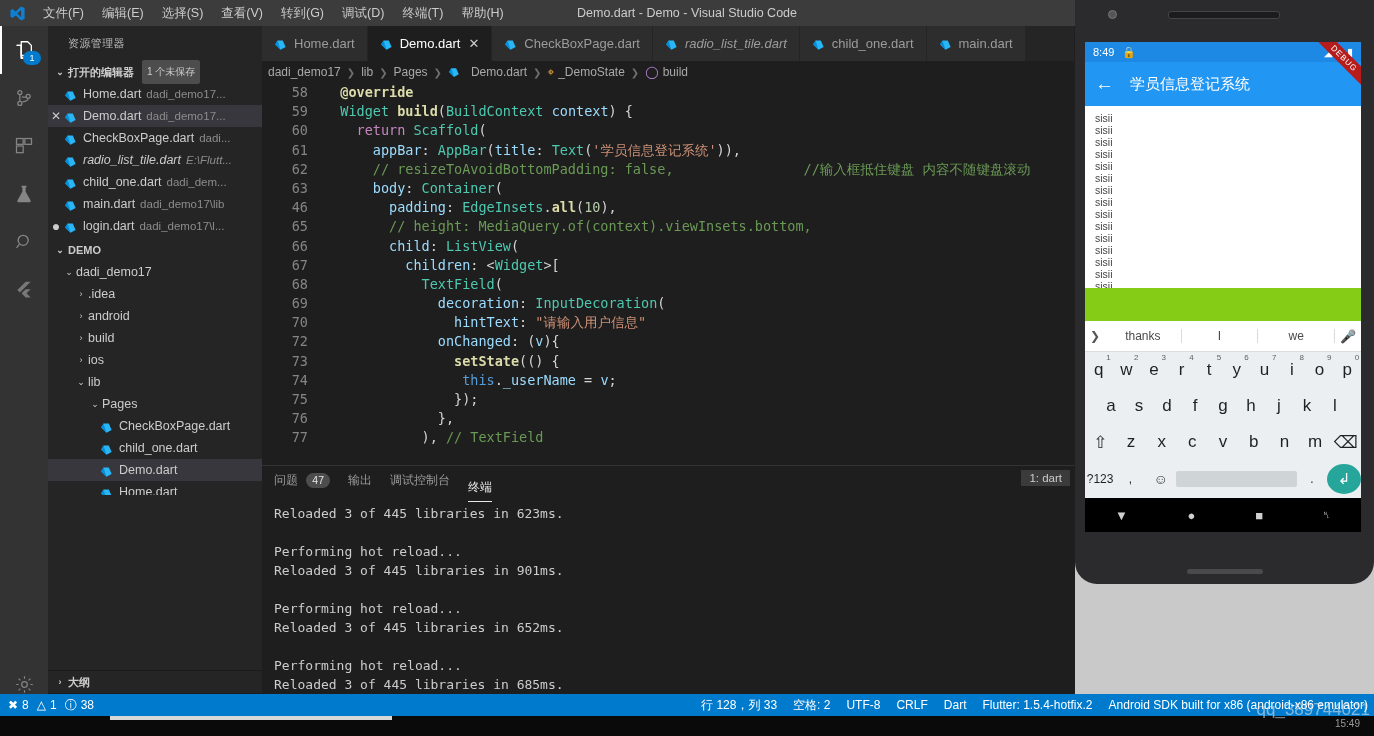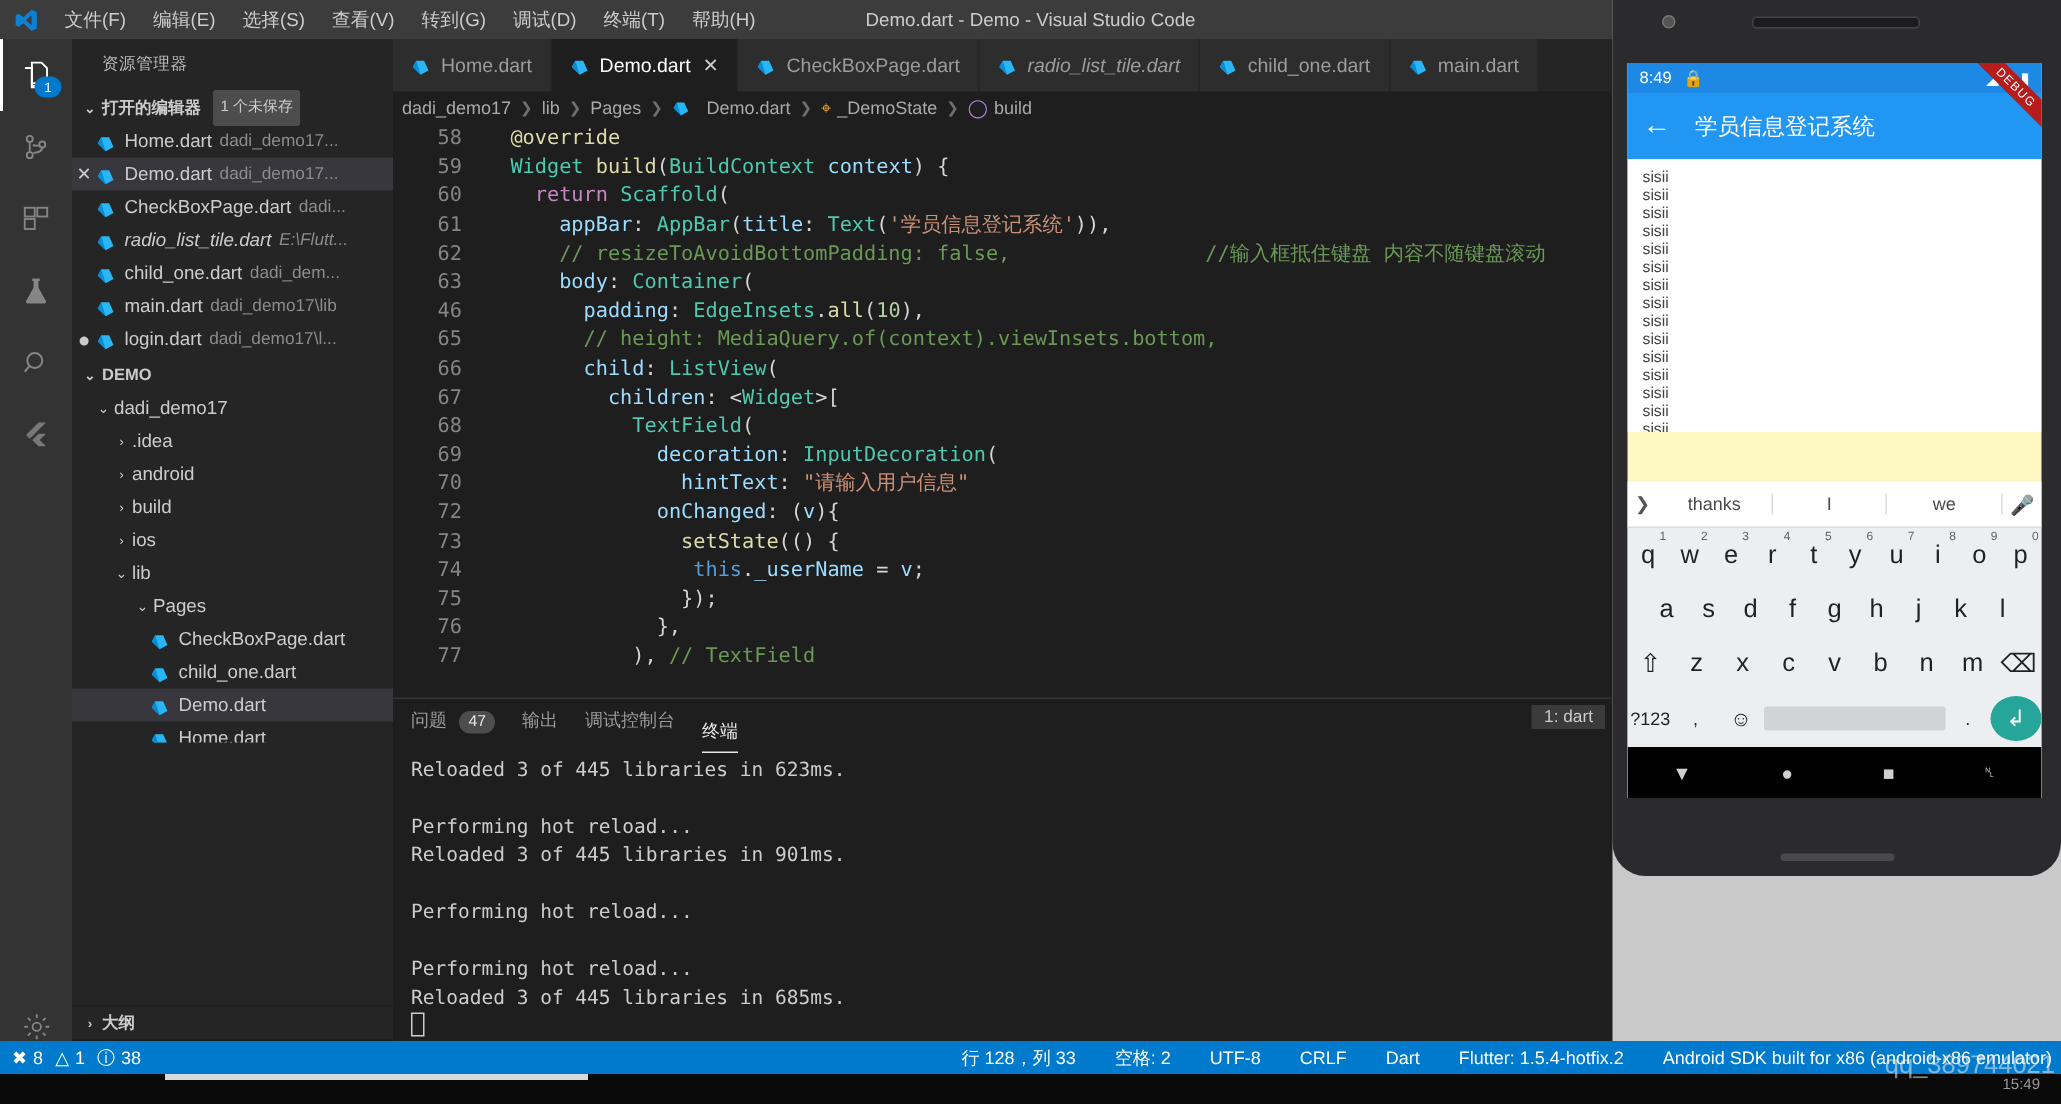--- a/index.html
+++ b/index.html
@@ -43,40 +43,40 @@
   .tabs{height:35px;background:#252526;display:flex;align-items:stretch;}
   .tab{display:flex;align-items:center;padding:0 12px;font-size:13px;color:#9c9c9c;background:#2d2d2d;border-right:1px solid #252526;white-space:nowrap;}
   .tab.active{background:#1e1e1e;color:#ffffff;}
   .tab .dart-icon{margin-right:6px;}
   .tab .x{margin-left:8px;font-size:13px;color:#cccccc;}
   .breadcrumb{height:22px;display:flex;align-items:center;padding-left:6px;font-size:12px;color:#a9a9a9;background:#1e1e1e;gap:4px;}
   .bc-sep{color:#6f6f6f;font-size:10px;padding:0 2px;}
   .code{position:relative;height:383px;overflow:hidden;background:#1e1e1e;font-family:"DejaVu Sans Mono","Liberation Mono",monospace;font-size:13.5px;line-height:19.2px;}
   .cl{display:flex;height:19.2px;white-space:pre;}
   .ln{width:46px;text-align:right;padding-right:16px;color:#858585;flex:none;}
-  .k{color:#569cd6;} .k2{color:#c586c0;} .t{color:#4ec9b0;} .f{color:#dcdcaa;}
+  .k{color:#569cd6;} .k2{color:#c586c0;} .t{color:#4ec9b0;} .f{color:#dcdcaa;font-weight:bold;}
   .v{color:#9cdcfe;} .s{color:#ce9178;} .n{color:#b5cea8;} .c{color:#6a9955;}
   .p{color:#d4d4d4;}
 
   
   .panel{position:absolute;left:0;bottom:0;width:812px;height:250px;background:#1e1e1e;border-top:1px solid #333;}
   .panel-tabs{height:28px;display:flex;align-items:center;padding-left:12px;gap:18px;font-size:12px;color:#9a9a9a;}
   .ptab{position:relative;line-height:28px;}
   .ptab.active{color:#e7e7e7;border-bottom:1px solid #e7e7e7;margin-top:14px;}
   .pbadge{display:inline-block;background:#4d4d4d;color:#e7e7e7;border-radius:9px;padding:0 6px;font-size:10.5px;margin-left:5px;line-height:15px;}
   .term-right{position:absolute;right:4px;top:4px;background:#3b3b3b;color:#ccc;font-size:11.5px;padding:2px 8px;}
   .term-body{padding:10px 0 0 12px;font-family:"DejaVu Sans Mono","Liberation Mono",monospace;font-size:13px;line-height:19px;color:#cccccc;}
   .term-caret{display:inline-block;width:7px;height:14px;border:1px solid #cccccc;vertical-align:-2px;}
 
   
   .emul{position:absolute;left:1075px;top:0;width:299px;height:700px;background:#c9c9c9;}
   .phone{position:absolute;left:0;top:0;width:299px;height:584px;background:#2b2b2d;border-radius:0 0 22px 22px;}
   .ph-cam{position:absolute;left:33px;top:10px;width:7px;height:7px;border-radius:50%;background:#555;border:1px solid #777;}
   .ph-speaker{position:absolute;left:93px;top:11px;width:110px;height:6px;border-radius:3px;background:#1c1c1e;border:1px solid #444;}
-  .screen{position:absolute;left:10px;top:42px;width:276px;height:490px;background:#fef9c3;overflow:hidden;}
+  .screen{position:absolute;left:10px;top:42px;width:276px;height:490px;background:#84cc16;overflow:hidden;}
   .statusbar{height:20px;background:#1e88e5;display:flex;align-items:center;padding:0 8px;color:#fff;font-size:11px;}
   .appbar{height:44px;background:#2196f3;display:flex;align-items:center;padding-left:10px;color:#fff;}
   .appbar-title{font-size:15px;margin-left:16px;}
   .debug-ribbon{position:absolute;right:-26px;top:10px;width:86px;transform:rotate(45deg);background:#b71c1c;color:#fff;font-size:8px;text-align:center;letter-spacing:1px;line-height:13px;}
   .list-area{padding:6px 10px 0 10px;background:#fff;height:176px;overflow:hidden;}
   .list-item{font-size:10.5px;color:#444;line-height:12px;font-family:"Liberation Sans",sans-serif;}
   .kbd{position:absolute;left:0;bottom:0;width:276px;background:#eceff1;}
   .sugg{height:30px;display:flex;align-items:center;background:#fff;border-bottom:1px solid #dcdcdc;}
   .sugg-exp{width:20px;text-align:center;color:#555;font-size:12px;}
   .sugg-w{flex:1;text-align:center;font-size:12px;color:#4a4a4a;border-right:1px solid #dadada;}
@@ -87,21 +87,21 @@
   .key sup{position:absolute;top:-7px;right:50%;margin-right:-12px;font-size:8px;color:#5d6368;}
   .key-sm{font-size:12px;color:#1d2226;}
   .spacebar{flex:4;height:16px;background:#cfd4d7;border-radius:2px;}
   .enter{width:34px;height:30px;border-radius:50%;background:#26a69a;color:#fff;display:flex;align-items:center;justify-content:center;font-size:15px;}
   .navbar{height:34px;background:#000;display:flex;align-items:center;justify-content:space-around;color:#d0d0d0;}
   .ph-bottom{position:absolute;left:112px;bottom:10px;width:76px;height:5px;border-radius:3px;background:#4a4a4c;}
 
   
   .statusbar-vs{position:absolute;left:0;bottom:20px;width:1374px;height:22px;background:#007acc;color:#ffffff;display:flex;align-items:center;font-size:12px;}
   .sb-left{display:flex;align-items:center;gap:4px;padding-left:8px;}
-  .sb-right{margin-left:auto;display:flex;align-items:center;gap:26px;padding-right:6px;}
+  .sb-right{margin-left:auto;display:flex;align-items:center;gap:16px;padding-right:6px;}
   .sb-seg{white-space:nowrap;}
 
   
   .taskbar{position:absolute;left:0;bottom:0;width:1374px;height:20px;background:#0a0a0a;}
   .tb-win{position:absolute;left:110px;top:0;width:282px;height:4px;background:#d8d8d8;}
   .tb-clock{position:absolute;right:14px;top:2px;font-size:10px;color:#9a9a9a;}
   .watermark{position:absolute;right:4px;bottom:16px;font-size:17px;color:rgba(235,235,235,.55);letter-spacing:0;white-space:nowrap;}
 </style>
 </head>
 <body>
@@ -435,20 +435,21 @@
         </div>
         <div class="term-right">1: dart</div>
       </div>
       <div class="term-body" id="terminal-body">
           <div>Reloaded 3 of 445 libraries in 623ms.</div>
           <div>&nbsp;</div>
           <div>Performing hot reload...</div>
           <div>Reloaded 3 of 445 libraries in 901ms.</div>
           <div>&nbsp;</div>
           <div>Performing hot reload...</div>
+          <div>Reloaded 3 of 445 libraries in 652ms.</div>
           <div>&nbsp;</div>
           <div>Performing hot reload...</div>
           <div>Reloaded 3 of 445 libraries in 685ms.</div>
           <div><span class="term-caret"></span></div>
         </div>
     </div>
   </div>
 
   <div class="emul">
     <div class="phone">

